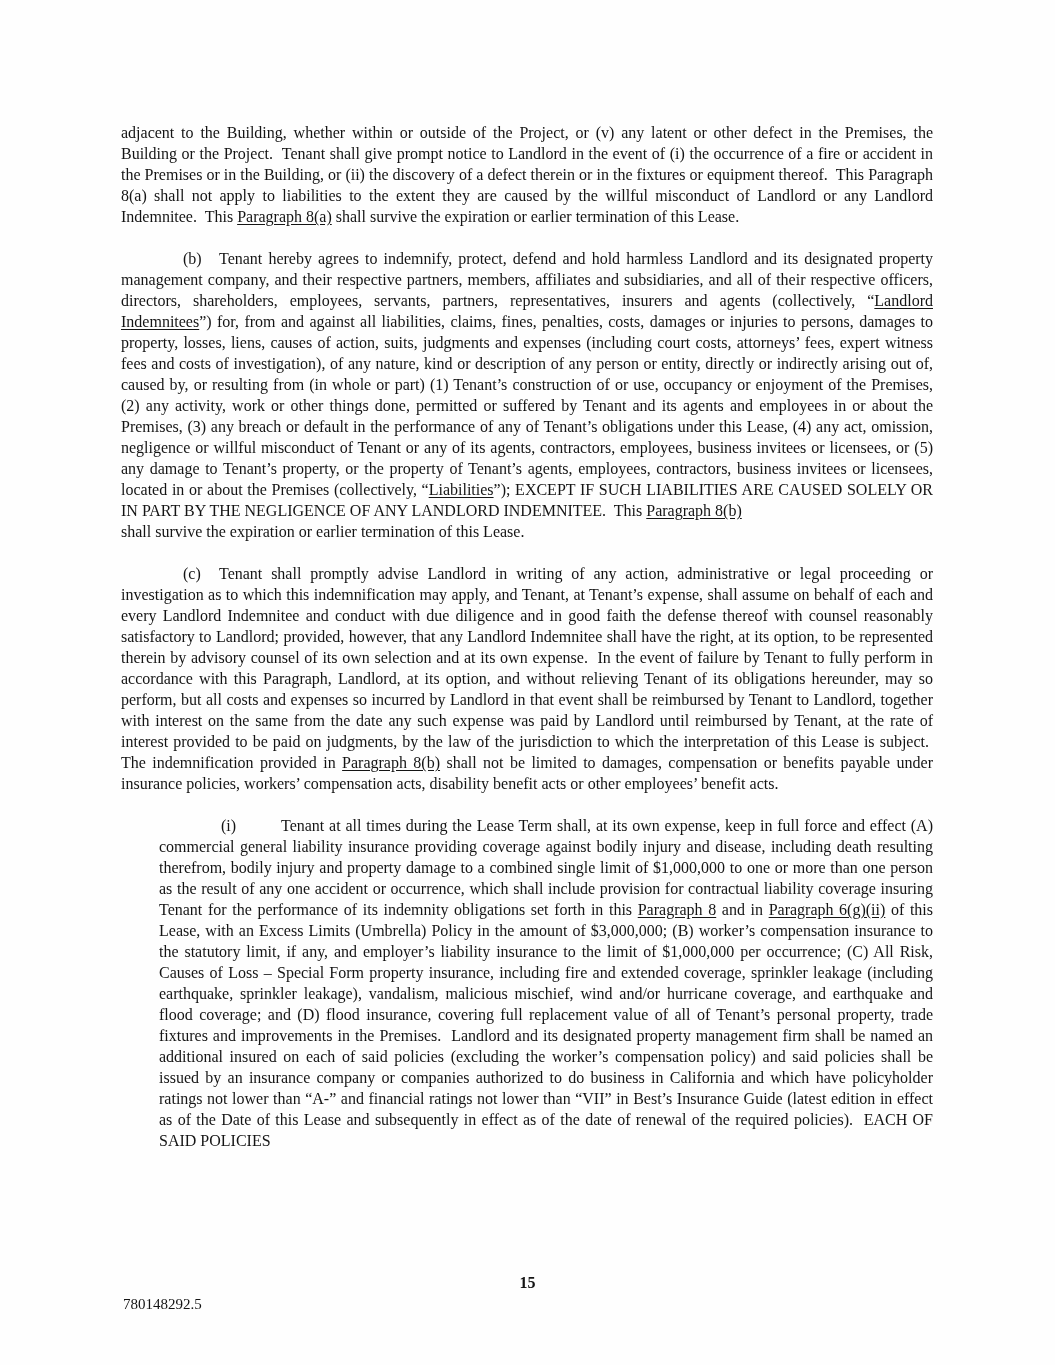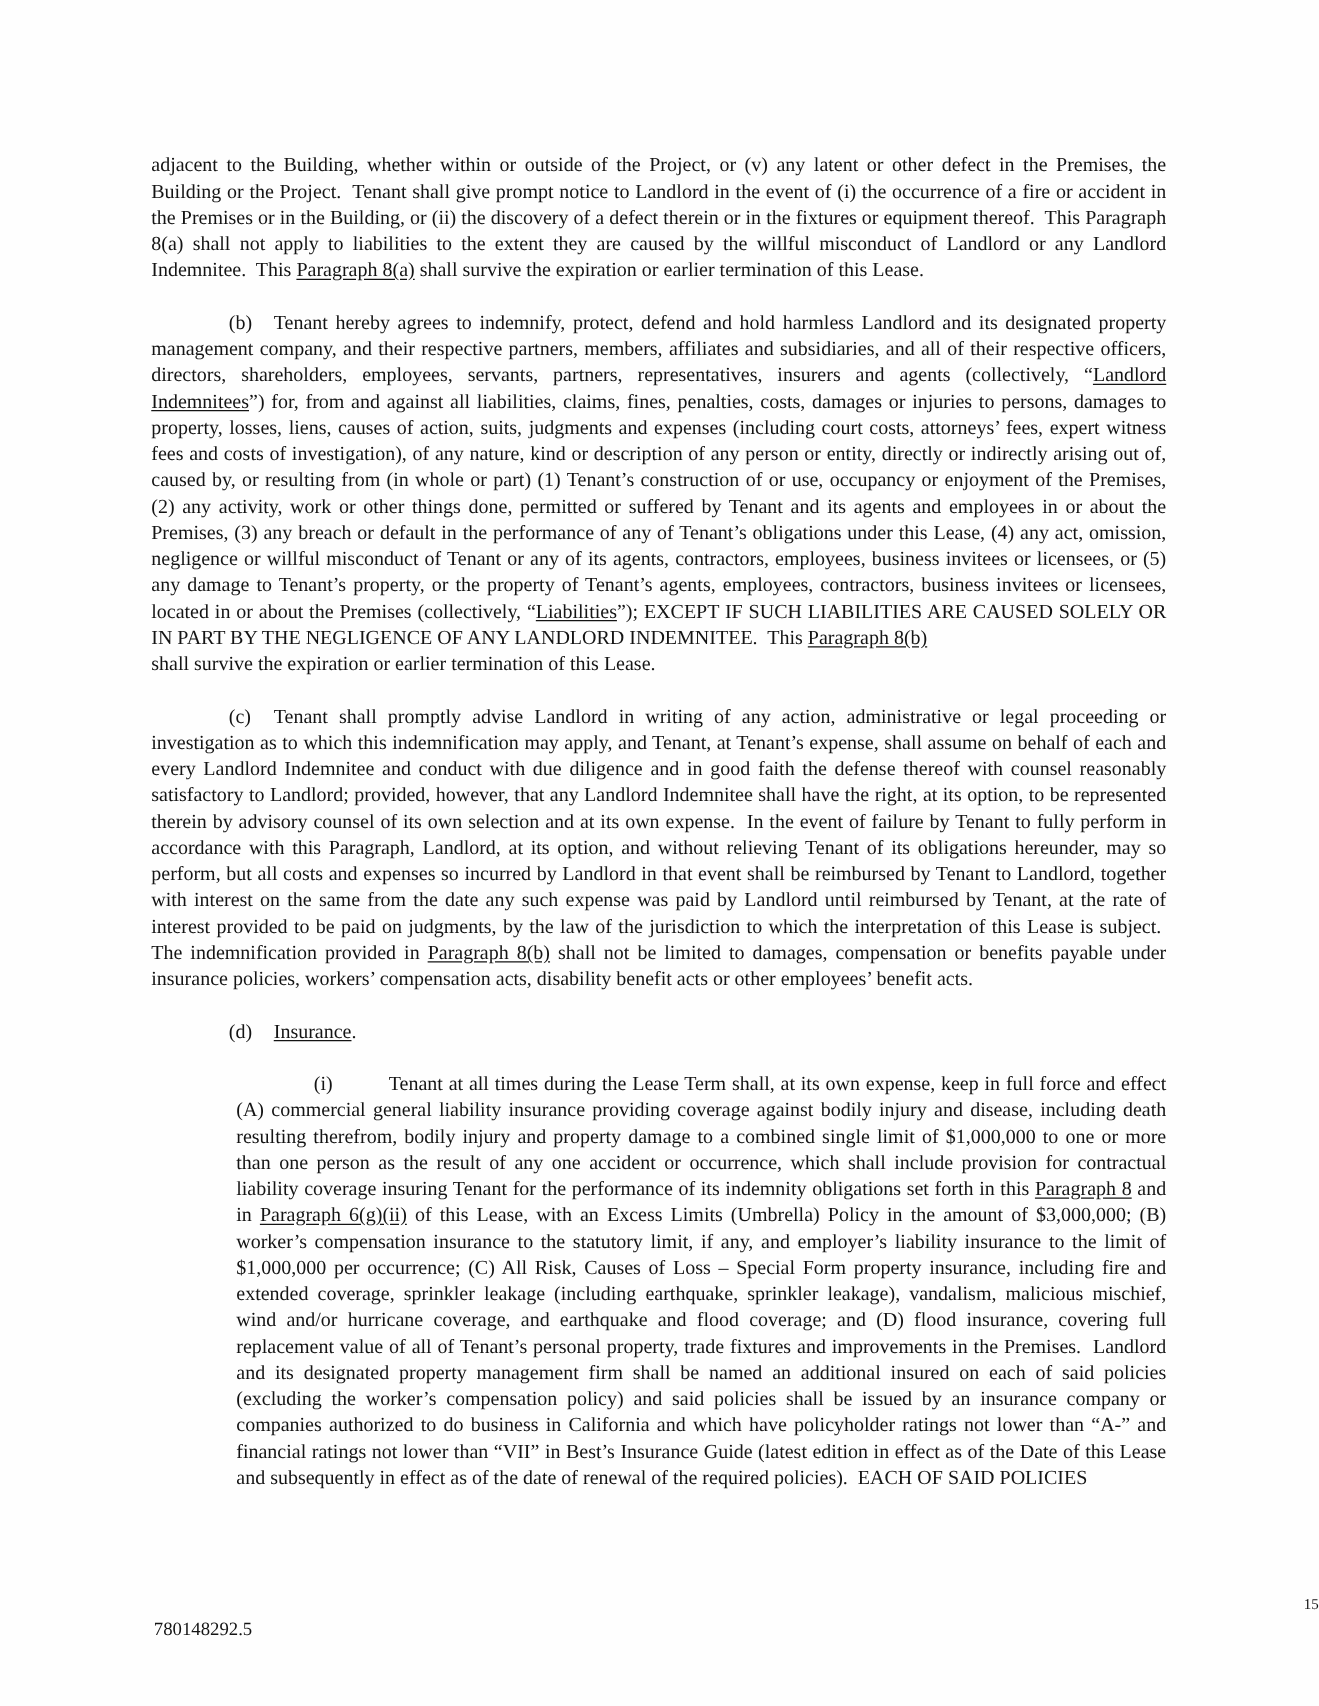--- a/index.html
+++ b/index.html
@@ -19,40 +19,39 @@
     position: absolute;
     left: 121px; top: 122px; width: 812px;
     font-size: 16px;
     line-height: 21px;
     text-align: justify;
   }
   p.para { margin-bottom: 21px; }
   p.para:last-child { margin-bottom: 0; }
   p.flush { text-indent: 0; }
   p.indent { text-indent: 62px; font-family: Liberation Serif, serif; }
-  p.block { margin-left: 68px; text-indent: 62px; }
+  p.block { margin-left: 38px; text-indent: 62px; }
   .label { display: inline-block; text-indent: 0; }
   p.indent .label { min-width: 36px; }
   p.block .label { min-width: 60px; }
   .u { text-decoration: underline; text-underline-offset: 2px; }
   .page-number {
     position: absolute; top: 1273px; left: 0; width: 100%;
-    text-align: right; font-size: 12px; line-height: 20px;
+    text-align: center; font-size: 16px; line-height: 20px; font-weight: bold;
   }
   .doc-id {
     position: absolute; left: 123px; top: 1295px;
     font-size: 15px; line-height: 18px;
   }
 </style>
 </head>
 <body>
 
 <div class="page">
   <div class="doc-text">
       <p class="para flush"><span>adjacent to the Building, whether within or outside of the Project, or (v) any latent or other defect in the Premises, the Building or the Project.&nbsp; Tenant shall give prompt notice to Landlord in the event of (i) the occurrence of a fire or accident in the Premises or in the Building, or (ii) the discovery of a defect therein or in the fixtures or equipment thereof.&nbsp; This Paragraph 8(a) shall not apply to liabilities to the extent they are caused by the willful misconduct of Landlord or any Landlord Indemnitee.&nbsp; This </span><span class="u">Paragraph 8(a)</span><span> shall survive the expiration or earlier termination of this Lease.</span></p>
       <p class="para indent"><span class="label">(b)</span><span>Tenant hereby agrees to indemnify, protect, defend and hold harmless Landlord and its designated property management company, and their respective partners, members, affiliates and subsidiaries, and all of their respective officers, directors, shareholders, employees, servants, partners, representatives, insurers and agents (collectively, “</span><span class="u">Landlord Indemnitees</span><span>”) for, from and against all liabilities, claims, fines, penalties, costs, damages or injuries to persons, damages to property, losses, liens, causes of action, suits, judgments and expenses (including court costs, attorneys’ fees, expert witness fees and costs of investigation), of any nature, kind or description of any person or entity, directly or indirectly arising out of, caused by, or resulting from (in whole or part) (1) Tenant’s construction of or use, occupancy or enjoyment of the Premises, (2) any activity, work or other things done, permitted or suffered by Tenant and its agents and employees in or about the Premises, (3) any breach or default in the performance of any of Tenant’s obligations under this Lease, (4) any act, omission, negligence or willful misconduct of Tenant or any of its agents, contractors, employees, business invitees or licensees, or (5) any damage to Tenant’s property, or the property of Tenant’s agents, employees, contractors, business invitees or licensees, located in or about the Premises (collectively, “</span><span class="u">Liabilities</span><span>”); EXCEPT IF SUCH LIABILITIES ARE CAUSED SOLELY OR IN PART BY THE NEGLIGENCE OF ANY LANDLORD INDEMNITEE.&nbsp; This </span><span class="u">Paragraph 8(b)</span><br><span>shall survive the expiration or earlier termination of this Lease.</span></p>
       <p class="para indent"><span class="label">(c)</span><span>Tenant shall promptly advise Landlord in writing of any action, administrative or legal proceeding or investigation as to which this indemnification may apply, and Tenant, at Tenant’s expense, shall assume on behalf of each and every Landlord Indemnitee and conduct with due diligence and in good faith the defense thereof with counsel reasonably satisfactory to Landlord; provided, however, that any Landlord Indemnitee shall have the right, at its option, to be represented therein by advisory counsel of its own selection and at its own expense.&nbsp; In the event of failure by Tenant to fully perform in accordance with this Paragraph, Landlord, at its option, and without relieving Tenant of its obligations hereunder, may so perform, but all costs and expenses so incurred by Landlord in that event shall be reimbursed by Tenant to Landlord, together with interest on the same from the date any such expense was paid by Landlord until reimbursed by Tenant, at the rate of interest provided to be paid on judgments, by the law of the jurisdiction to which the interpretation of this Lease is subject.&nbsp; The indemnification provided in </span><span class="u">Paragraph 8(b)</span><span> shall not be limited to damages, compensation or benefits payable under insurance policies, workers’ compensation acts, disability benefit acts or other employees’ benefit acts.</span></p>
-      <p class="para indent"><span class="label">(d)</span><span class="u">Insurance</span><span>.</span></p>
       <p class="para block"><span class="label">(i)</span><span>Tenant at all times during the Lease Term shall, at its own expense, keep in full force and effect (A) commercial general liability insurance providing coverage against bodily injury and disease, including death resulting therefrom, bodily injury and property damage to a combined single limit of $1,000,000 to one or more than one person as the result of any one accident or occurrence, which shall include provision for contractual liability coverage insuring Tenant for the performance of its indemnity obligations set forth in this </span><span class="u">Paragraph 8</span><span> and in </span><span class="u">Paragraph 6(g)(ii)</span><span> of this Lease, with an Excess Limits (Umbrella) Policy in the amount of $3,000,000; (B) worker’s compensation insurance to the statutory limit, if any, and employer’s liability insurance to the limit of $1,000,000 per occurrence; (C) All Risk, Causes of Loss – Special Form property insurance, including fire and extended coverage, sprinkler leakage (including earthquake, sprinkler leakage), vandalism, malicious mischief, wind and/or hurricane coverage, and earthquake and flood coverage; and (D) flood insurance, covering full replacement value of all of Tenant’s personal property, trade fixtures and improvements in the Premises.&nbsp; Landlord and its designated property management firm shall be named an additional insured on each of said policies (excluding the worker’s compensation policy) and said policies shall be issued by an insurance company or companies authorized to do business in California and which have policyholder ratings not lower than “A-” and financial ratings not lower than “VII” in Best’s Insurance Guide (latest edition in effect as of the Date of this Lease and subsequently in effect as of the date of renewal of the required policies).&nbsp; EACH OF SAID POLICIES</span></p>
     </div>
   <div class="page-number">15</div>
   <div class="doc-id">780148292.5</div>
 </div>
 
 </body></html>

